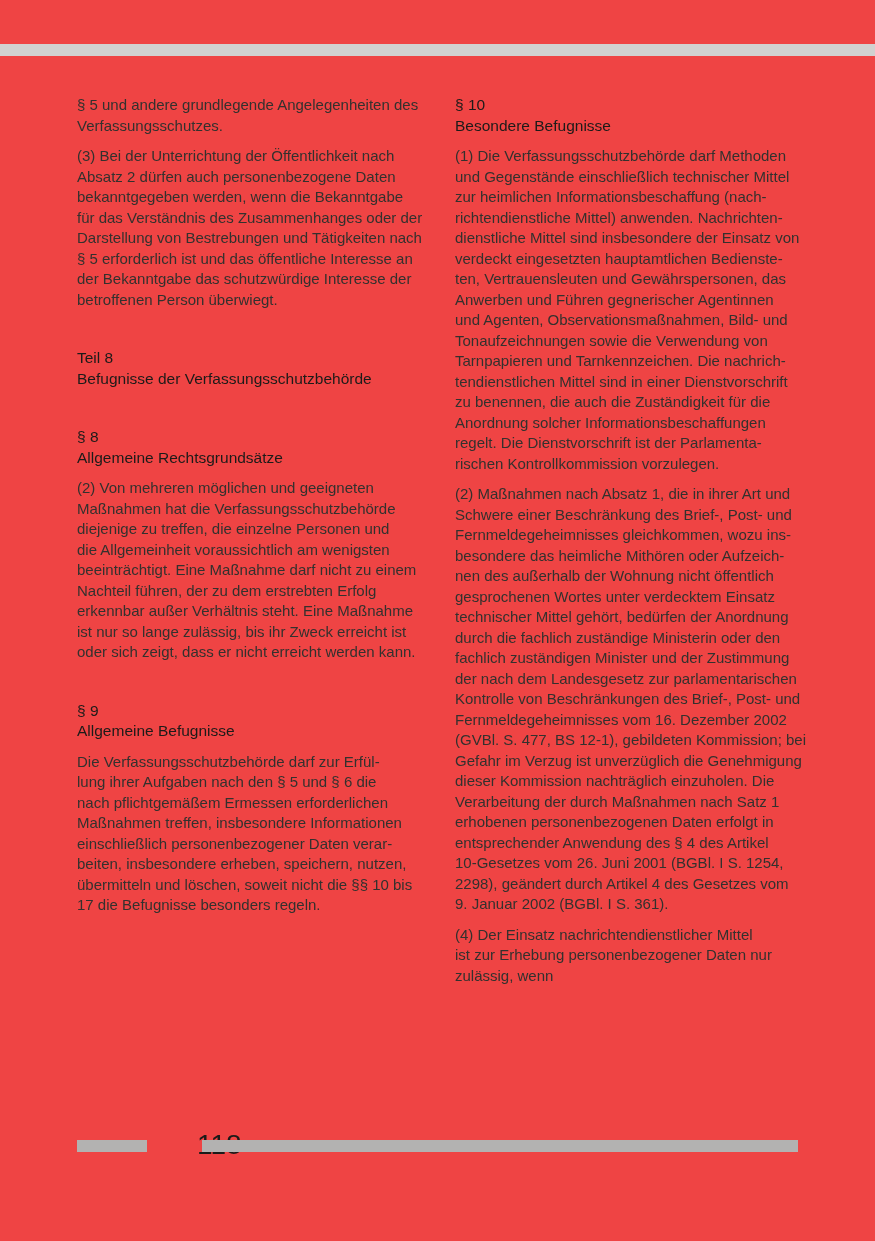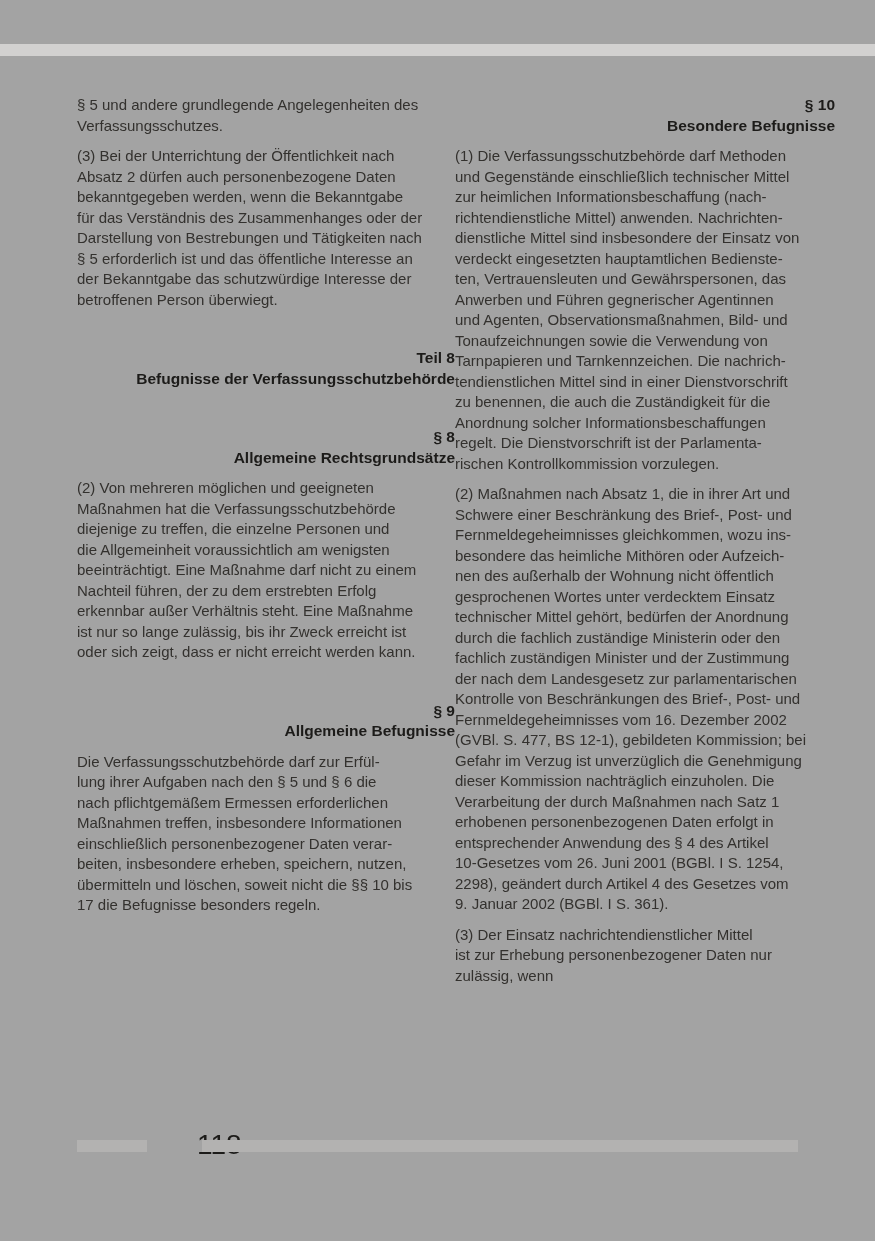--- a/index.html
+++ b/index.html
@@ -1,20 +1,20 @@
 <!DOCTYPE html>
 <html><head>
 <meta charset="utf-8">
 <style>
   html, body { margin: 0; padding: 0; background: #ffffff; }
   .page {
     position: relative;
     width: 875px;
     height: 1241px;
-    background: #a3a3a3;
+    background: #ef4444;
     font-family: "Liberation Sans", sans-serif;
     color: #33312e;
     overflow: hidden;
   }
   .top-bar {
     position: absolute;
     left: 0;
     top: 44px;
     width: 875px;
     height: 12px;
@@ -32,24 +32,23 @@
   .col-right { left: 455px; width: 380px; }
   .col > :first-child { margin-top: 0; }
   p.body {
     margin: 0 0 10px 0;
     white-space: pre-line;
   }
   h3.sec {
     margin: 28px 0 10px 0;
     font-size: 15.5px;
     line-height: 20.5px;
-    font-weight: bold;
+    font-weight: normal;
     color: #1c1b19;
     white-space: pre-line;
-    text-align: right;
   }
   .footer-bar-short {
     position: absolute;
     left: 77px;
     top: 1140px;
     width: 70px;
     height: 12px;
     background: #b3b2b1;
   }
   .footer-bar-long {
@@ -147,21 +146,21 @@
 Fernmeldegeheimnisses vom 16. Dezember 2002
 (GVBl. S. 477, BS 12-1), gebildeten Kommission; bei
 Gefahr im Verzug ist unverzüglich die Genehmigung
 dieser Kommission nachträglich einzuholen. Die
 Verarbeitung der durch Maßnahmen nach Satz 1
 erhobenen personenbezogenen Daten erfolgt in
 entsprechender Anwendung des § 4 des Artikel
 10-Gesetzes vom 26. Juni 2001 (BGBl. I S. 1254,
 2298), geändert durch Artikel 4 des Gesetzes vom
 9. Januar 2002 (BGBl. I S. 361).</p>
-    <p class="body">(3) Der Einsatz nachrichtendienstlicher Mittel
+    <p class="body">(4) Der Einsatz nachrichtendienstlicher Mittel
 ist zur Erhebung personenbezogener Daten nur
 zulässig, wenn</p>
   </div>
 
   <div class="footer-bar-short"></div>
   <div class="page-number">118</div>
   <div class="footer-bar-long"></div>
 
 </div>
 

